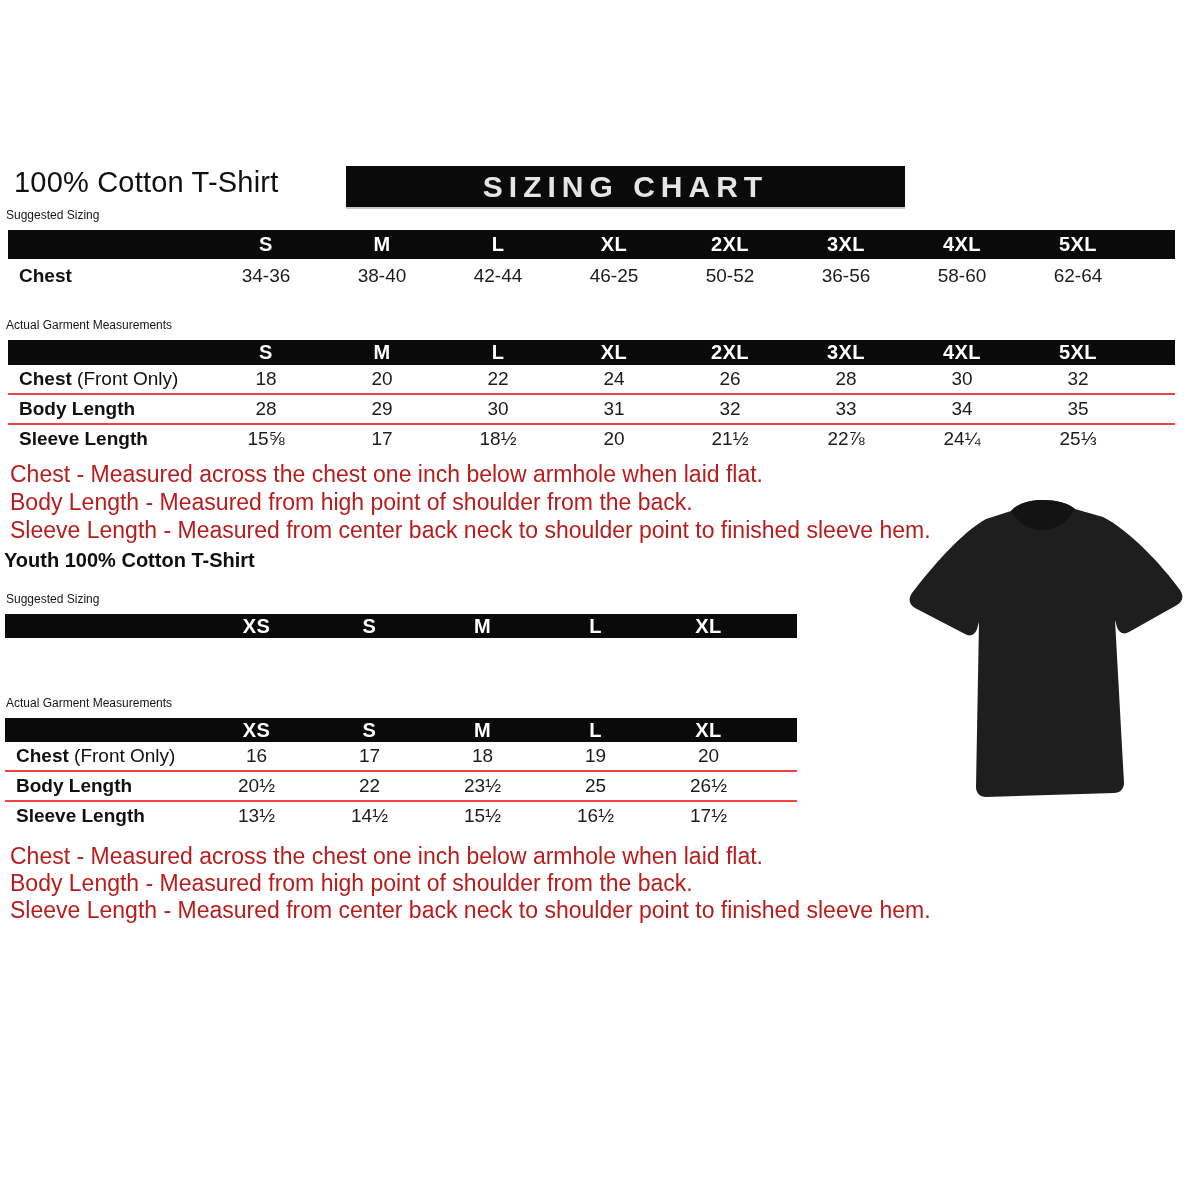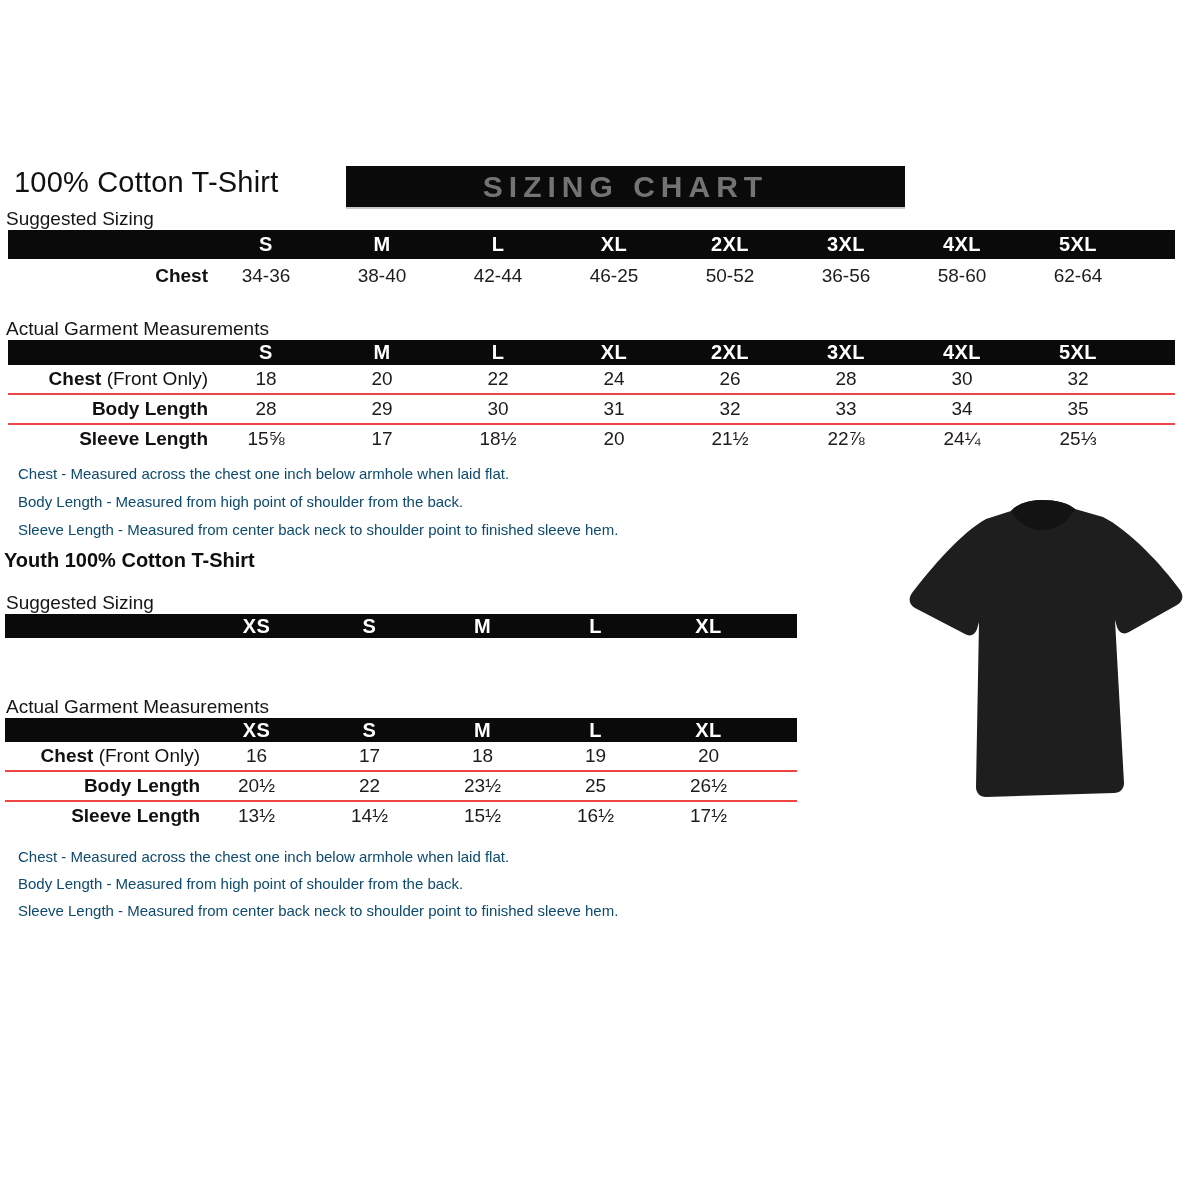--- a/index.html
+++ b/index.html
@@ -1,56 +1,56 @@
 <!DOCTYPE html>
 <html><head>
 <meta charset="utf-8">
 <style>
   html,body{margin:0;padding:0;background:#fff;}
   .page{position:relative;width:1200px;height:1200px;background:#ffffff;
         font-family:"Liberation Sans","DejaVu Sans",sans-serif;color:#1a1a1a;overflow:hidden;}
 
   .title{position:absolute;left:14px;top:166px;font-size:29px;font-weight:400;color:#101010;letter-spacing:.2px;}
-  .banner{position:absolute;left:346px;top:166px;width:559px;height:41px;background:#0a0a0a;color:#737373;
+  .banner{position:absolute;left:346px;top:166px;width:559px;height:41px;background:#0a0a0a;color:#e5e5e5;
           font-weight:700;font-size:30px;letter-spacing:6px;text-align:center;line-height:41px;
           box-shadow:0 2px 0 #c9c9c9;}
 
-  .sec-label{position:absolute;font-size:19px;color:#161616;}
+  .sec-label{position:absolute;font-size:12px;color:#161616;}
   #a-sug-label{left:6px;top:208px;}
   #a-act-label{left:6px;top:318px;}
   #y-sug-label{left:6px;top:592px;}
   #y-act-label{left:6px;top:696px;}
 
   .youth-title{position:absolute;left:4px;top:549px;font-size:20px;font-weight:700;color:#0e0e0e;}
 
   table{position:absolute;border-collapse:collapse;table-layout:fixed;}
   th,td{padding:0;}
   .hdr th{background:#0a0a0a;color:#ffffff;font-weight:700;font-size:20px;text-align:center;letter-spacing:.5px;}
   td{font-size:19px;text-align:center;color:#1c1c1c;vertical-align:middle;}
-  .lbl{text-align:right;padding-left:11px;font-weight:700;font-size:19px;color:#111;margin-top:12px;}
+  .lbl{text-align:left;padding-left:11px;font-weight:700;font-size:19px;color:#111;margin-top:12px;}
   .sfx{font-weight:400;}
   tr.sep{border-top:2px solid #ef4444;}
 
   #a-t1{left:8px;top:230px;width:1167px;}
   #a-t1 .hdr th{height:29px;}
   #a-t1 td{height:33px;}
   #a-t2{left:8px;top:340px;width:1167px;}
   #a-t2 .hdr th{height:25px;}
   #a-t2 td{height:28px;}
   #y-t1{left:5px;top:614px;width:792px;}
   #y-t1 .hdr th{height:24px;}
   #y-t1 td{height:34px;}
   #y-t2{left:5px;top:718px;width:792px;}
   #y-t2 .hdr th{height:24px;}
   #y-t2 td{height:28px;}
 
   col.c-al{width:200px;} col.c-ad{width:116px;} col.c-af{width:39px;}
   col.c-yl{width:195px;} col.c-yd{width:113px;} col.c-yf{width:32px;}
 
-  .notes{position:absolute;left:18px;font-size:15px;color:#0c4a6e;}
+  .notes{position:absolute;left:10px;font-size:23px;color:#b91c1c;}
   .notes p{margin:0;}
   #a-notes{top:460px;} #a-notes p{line-height:28px;}
   #y-notes{top:843px;} #y-notes p{line-height:27px;}
 
   .tee{position:absolute;left:890px;top:480px;width:306px;height:330px;}
 </style>
 </head>
 <body>
 
 <div class="page">

